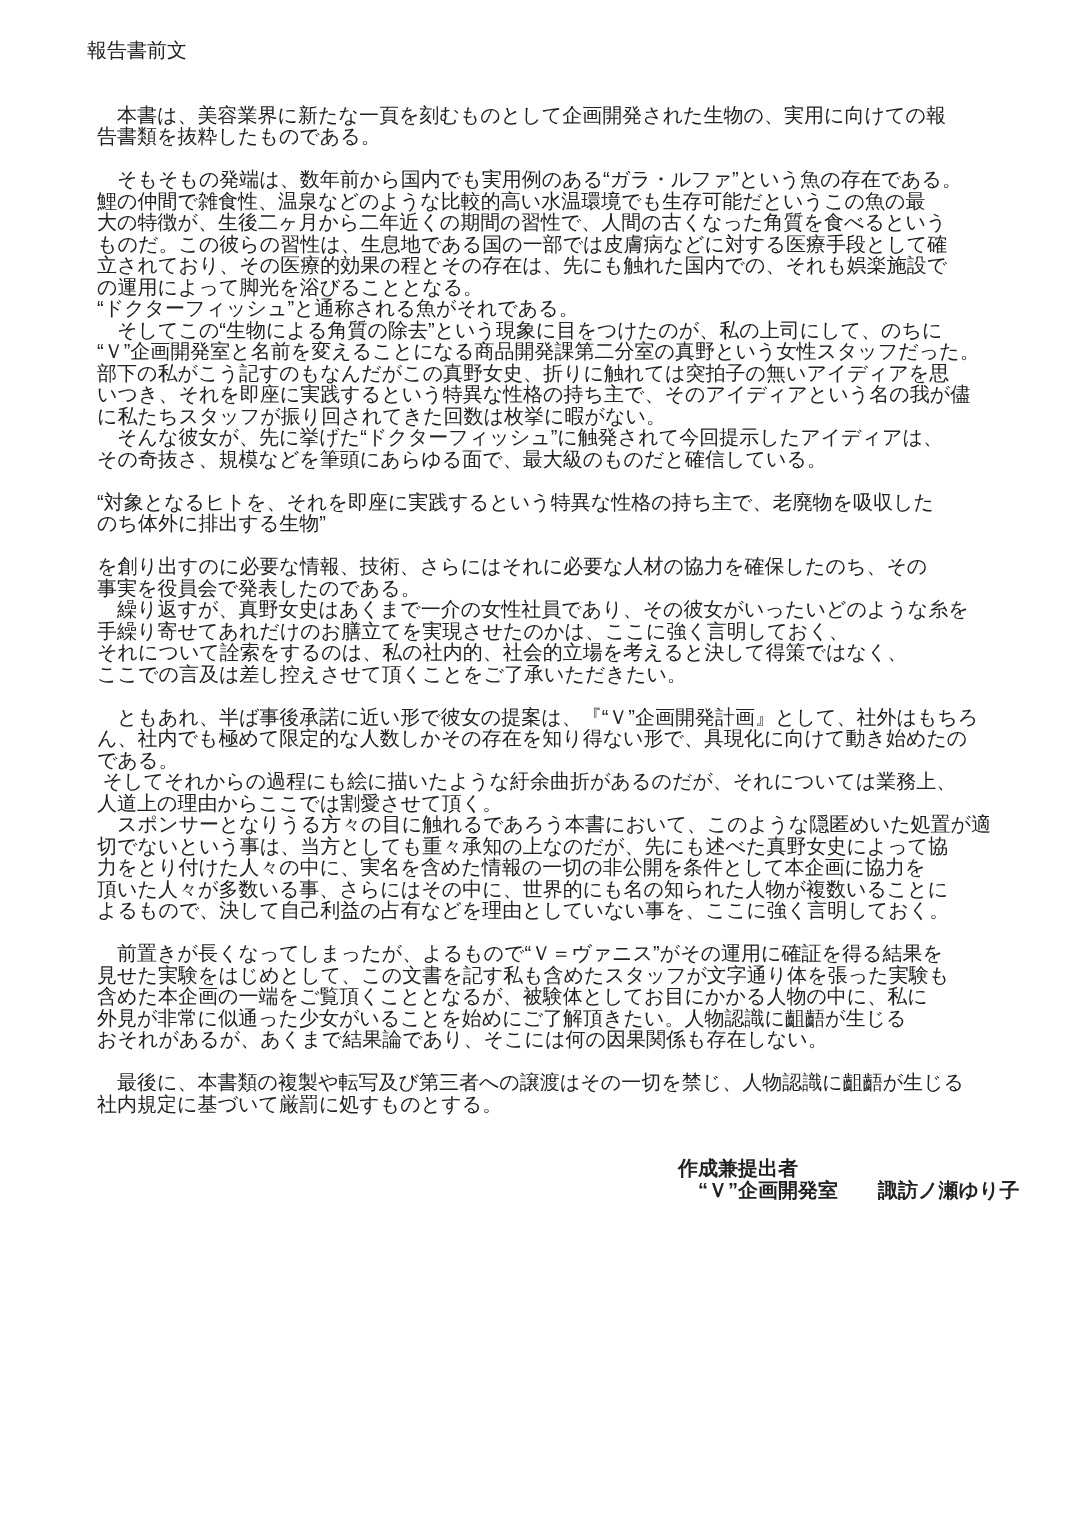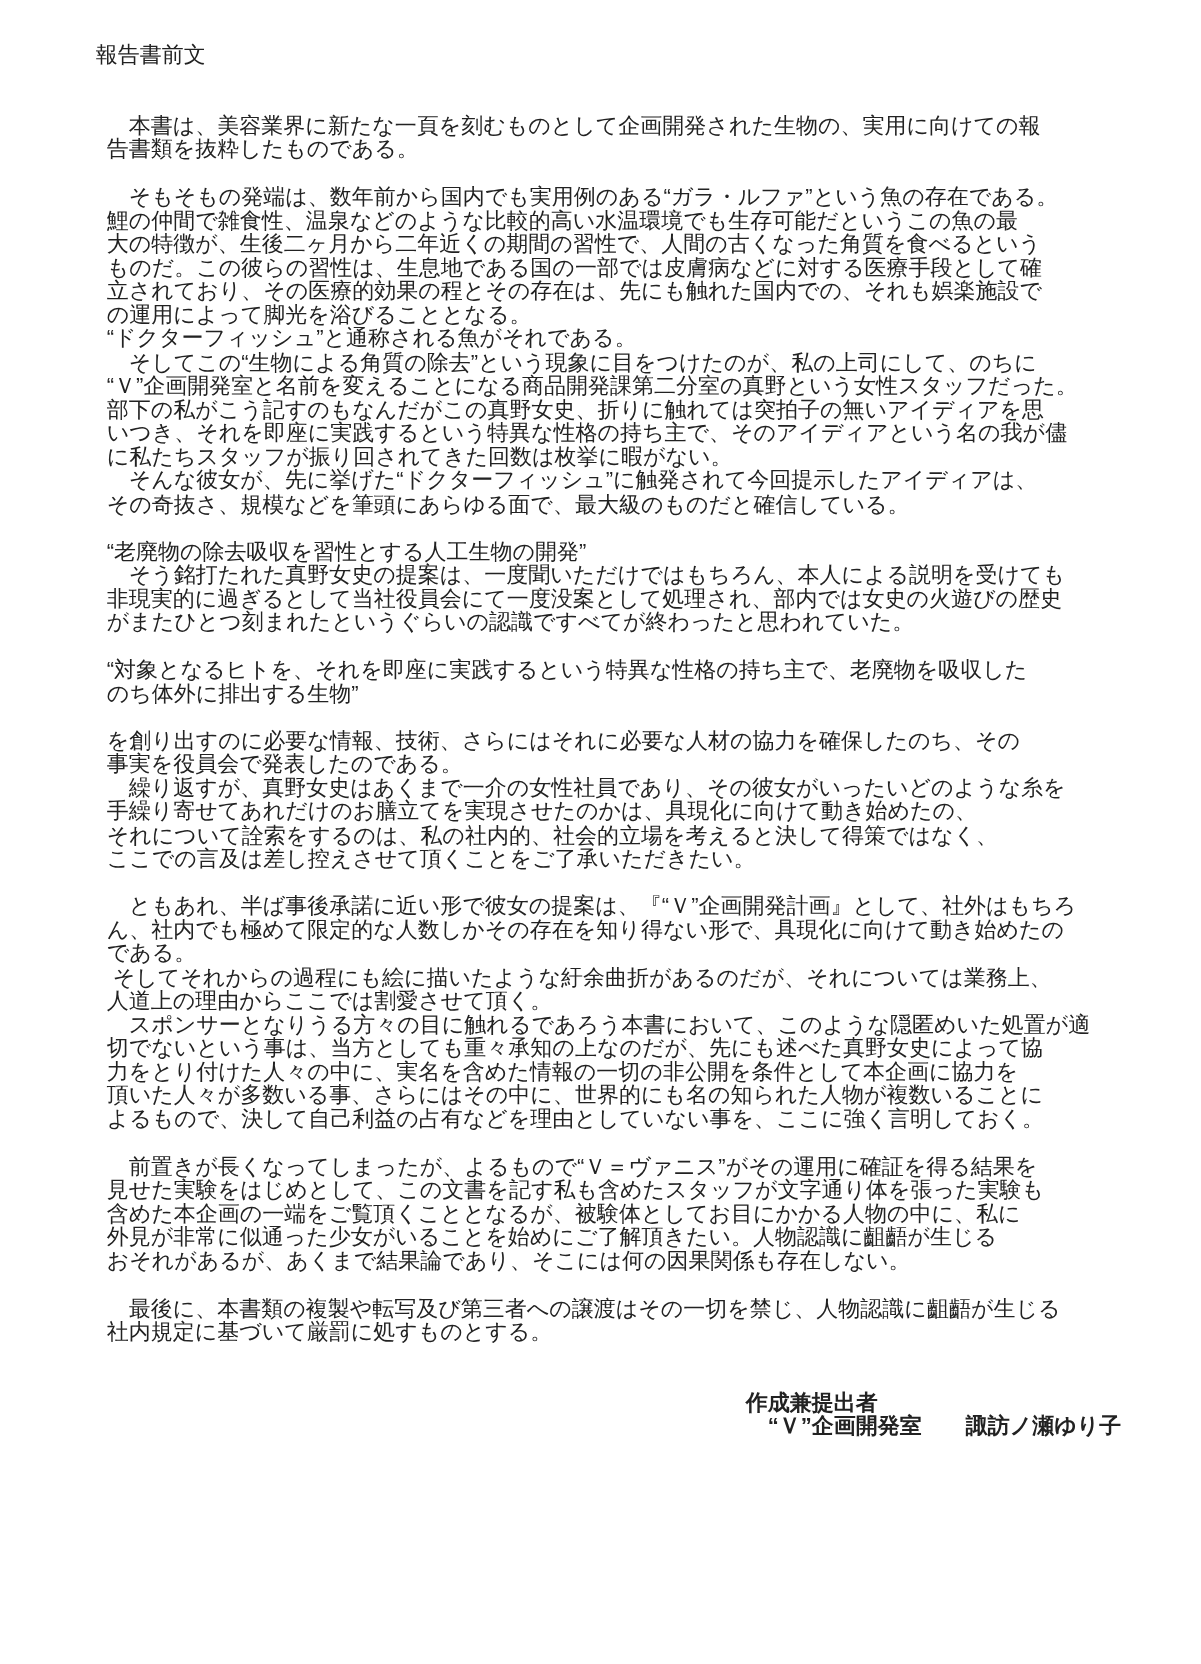--- a/index.html
+++ b/index.html
@@ -65,33 +65,29 @@
 の運用によって脚光を浴びることとなる。
 “ドクターフィッシュ”と通称される魚がそれである。
 　そしてこの“生物による角質の除去”という現象に目をつけたのが、私の上司にして、のちに
 “Ｖ”企画開発室と名前を変えることになる商品開発課第二分室の真野という女性スタッフだった。
 部下の私がこう記すのもなんだがこの真野女史、折りに触れては突拍子の無いアイディアを思
 いつき、それを即座に実践するという特異な性格の持ち主で、そのアイディアという名の我が儘
 に私たちスタッフが振り回されてきた回数は枚挙に暇がない。
 　そんな彼女が、先に挙げた“ドクターフィッシュ”に触発されて今回提示したアイディアは、
 その奇抜さ、規模などを筆頭にあらゆる面で、最大級のものだと確信している。</p>
 
-    <p class="para">“老廃物の除去吸収を習性とする人工生物の開発”
-　そう銘打たれた真野女史の提案は、一度聞いただけではもちろん、本人による説明を受けても
-非現実的に過ぎるとして当社役員会にて一度没案として処理され、部内では女史の火遊びの歴史
-がまたひとつ刻まれたというぐらいの認識ですべてが終わったと思われていた。</p>
 
 
     <p class="para">“対象となるヒトを、それを即座に実践するという特異な性格の持ち主で、老廃物を吸収した
 のち体外に排出する生物”</p>
 
     <p class="para">を創り出すのに必要な情報、技術、さらにはそれに必要な人材の協力を確保したのち、その
 事実を役員会で発表したのである。
 　繰り返すが、真野女史はあくまで一介の女性社員であり、その彼女がいったいどのような糸を
-手繰り寄せてあれだけのお膳立てを実現させたのかは、具現化に向けて動き始めたの、
+手繰り寄せてあれだけのお膳立てを実現させたのかは、ここに強く言明しておく、
 それについて詮索をするのは、私の社内的、社会的立場を考えると決して得策ではなく、
 ここでの言及は差し控えさせて頂くことをご了承いただきたい。</p>
 
     <p class="para">　ともあれ、半ば事後承諾に近い形で彼女の提案は、『“Ｖ”企画開発計画』として、社外はもちろ
 ん、社内でも極めて限定的な人数しかその存在を知り得ない形で、具現化に向けて動き始めたの
 である。
  そしてそれからの過程にも絵に描いたような紆余曲折があるのだが、それについては業務上、
 人道上の理由からここでは割愛させて頂く。
 　スポンサーとなりうる方々の目に触れるであろう本書において、このような隠匿めいた処置が適
 切でないという事は、当方としても重々承知の上なのだが、先にも述べた真野女史によって協

